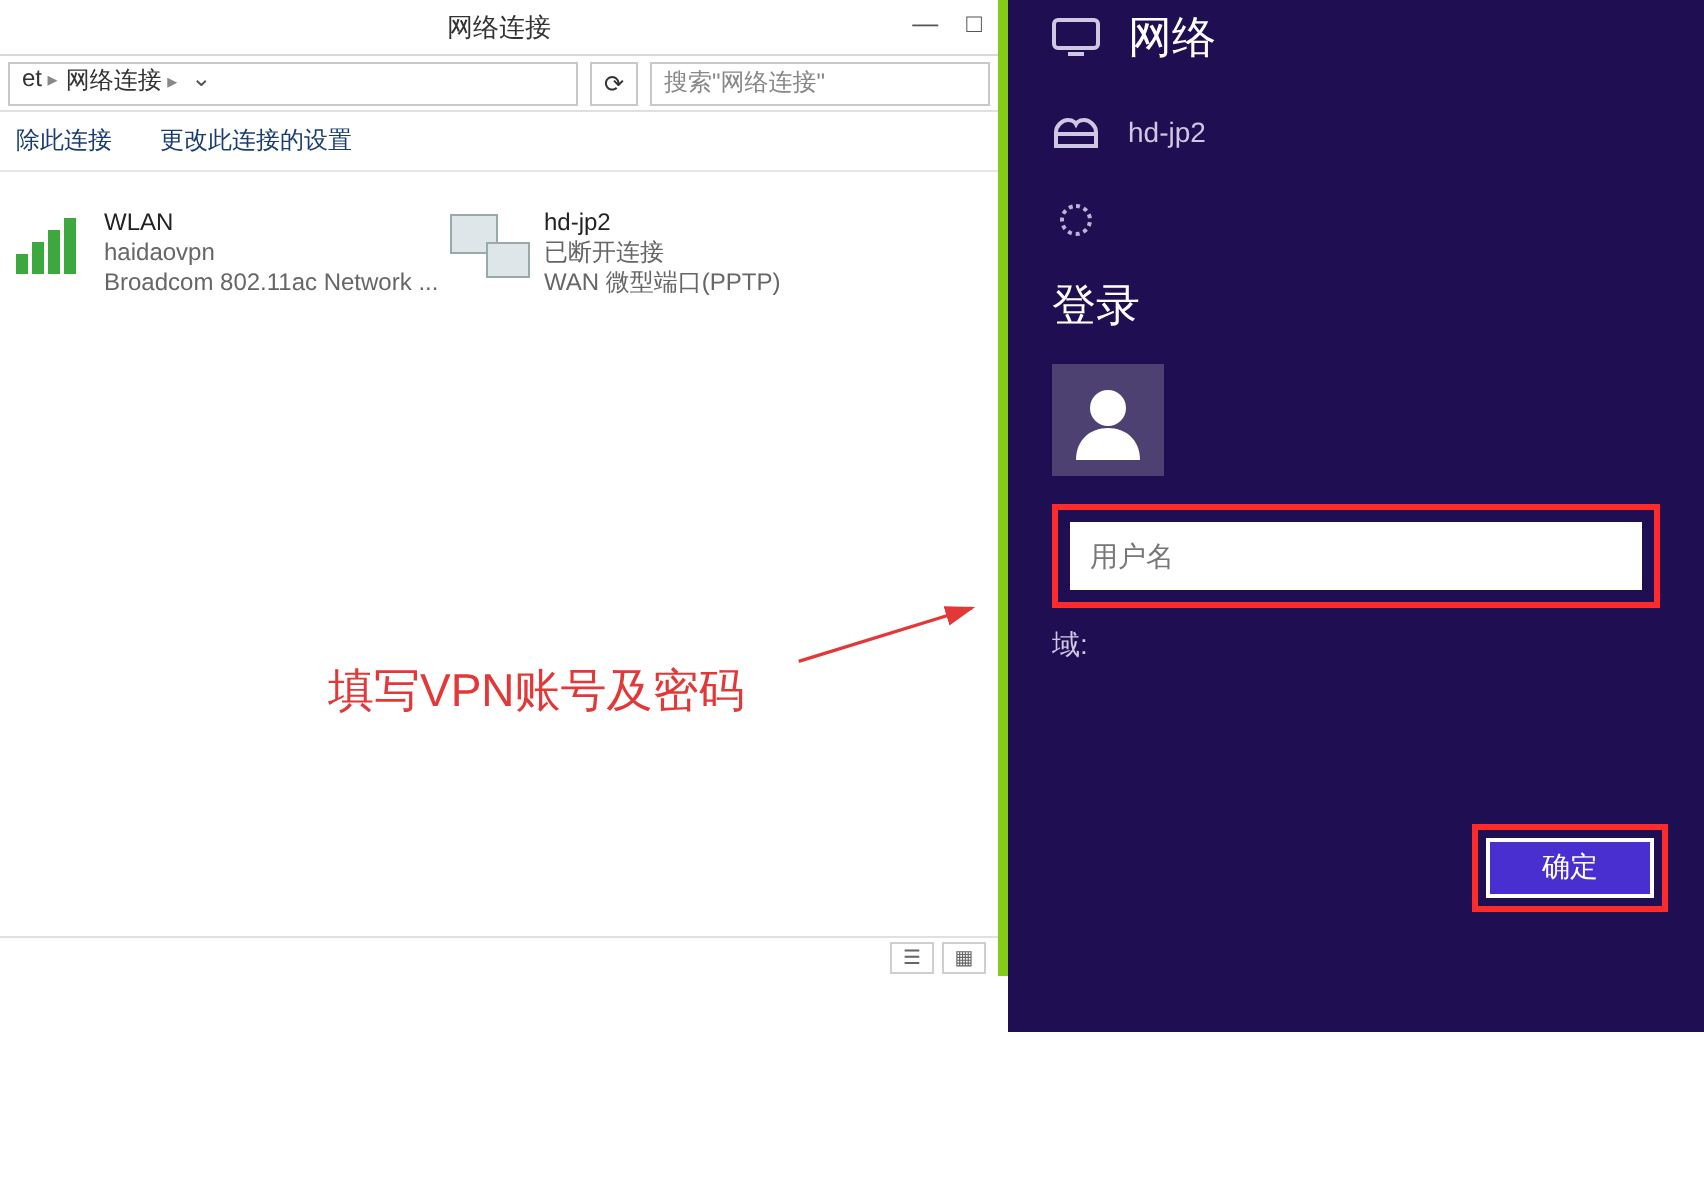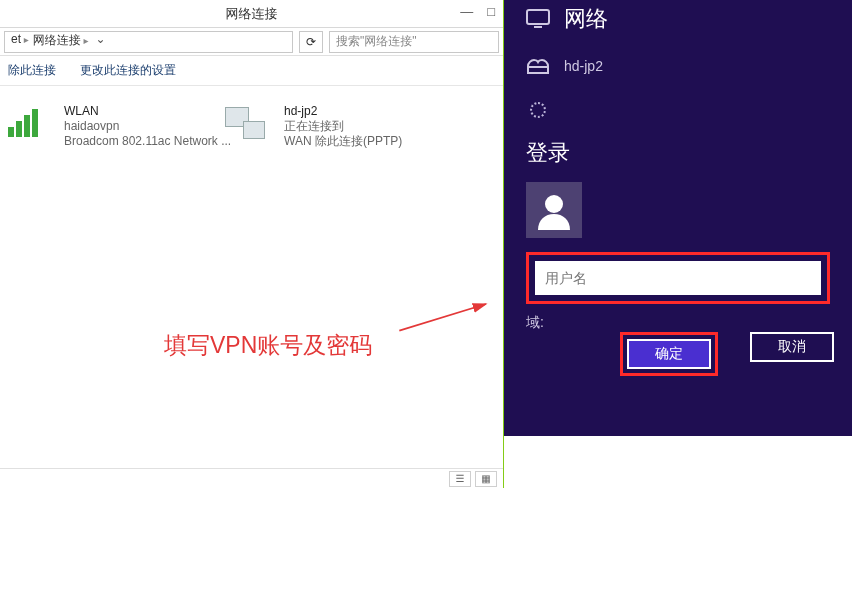--- a/index.html
+++ b/index.html
@@ -5,21 +5,21 @@
   * { box-sizing: border-box; margin: 0; padding: 0; font-family: "Microsoft YaHei", "Segoe UI", sans-serif; }
   html, body { width: 852px; height: 600px; overflow: hidden; }
   body { background: #fff; position: relative; }
 
   
   .explorer {
     position: absolute;
     left: 0; top: 0;
     width: 504px; height: 488px;
     background: #ffffff;
-    border-right: 1px solid #84cc16;
+    border-right: 5px solid #84cc16;
   }
   .titlebar {
     height: 28px;
     display: flex;
     align-items: center;
     justify-content: center;
     font-size: 13px;
     color: #333;
     border-bottom: 1px solid #d8d8d8;
     position: relative;
@@ -86,21 +86,21 @@
   .cmdbar span { cursor: pointer; }
 
   .content {
     position: relative;
     height: calc(100% - 28px - 28px - 30px);
     background: #fff;
   }
   .adapter {
     position: absolute;
     display: flex;
-    gap: 18px;
+    gap: 6px;
     font-size: 12px;
     color: #222;
   }
   .adapter1 { left: 4px; top: 18px; }
   .adapter2 { left: 224px; top: 18px; }
   .adapter .icon {
     width: 42px; height: 38px;
     display: flex; align-items: center; justify-content: center;
   }
   .adapter .lines { line-height: 15px; }
@@ -164,21 +164,21 @@
     position: absolute;
     left: 376px; top: 300px;
     width: 140px; height: 40px;
     pointer-events: none;
   }
 
   
   .charms {
     position: absolute;
     right: 0; top: 0;
-    width: 348px; height: 436px;
+    width: 348px; height: 516px;
     background: #1f0e52;
     color: #fff;
     font-size: 14px;
   }
   .charms-scroll {
     height: 100%;
     overflow: hidden;
   }
   .charms .row {
     display: flex; align-items: center;
@@ -304,22 +304,22 @@
         <div class="sub">Broadcom 802.11ac Network ...</div>
       </div>
     </div>
 
     <div class="adapter adapter2">
       <div class="icon">
           <div class="vpn-icon"></div>
         </div>
       <div class="lines">
         <div>hd-jp2</div>
-        <div class="sub">正在连接到</div>
-        <div class="sub">WAN 除此连接(PPTP)</div>
+        <div class="sub">已断开连接</div>
+        <div class="sub">WAN 微型端口(PPTP)</div>
       </div>
     </div>
 
     <div class="statusbar">
       <div class="view-btn">☰</div>
       <div class="view-btn">▦</div>
     </div>
   </div>
 </div>
 
@@ -376,19 +376,16 @@
         <input class="txt-input user" type="text" placeholder="用户名" style="">
       </div>
 
       <div class="domain-label">域:</div>
     </div>
 
     <div class="btn-row">
       <div class="btn-wrap highlight">
         <button class="btn primary">确定</button>
       </div>
-      <div class="btn-wrap">
-        <button class="btn">取消</button>
-      </div>
     </div>
 
   </div>
 </div>
 
 </body></html>

